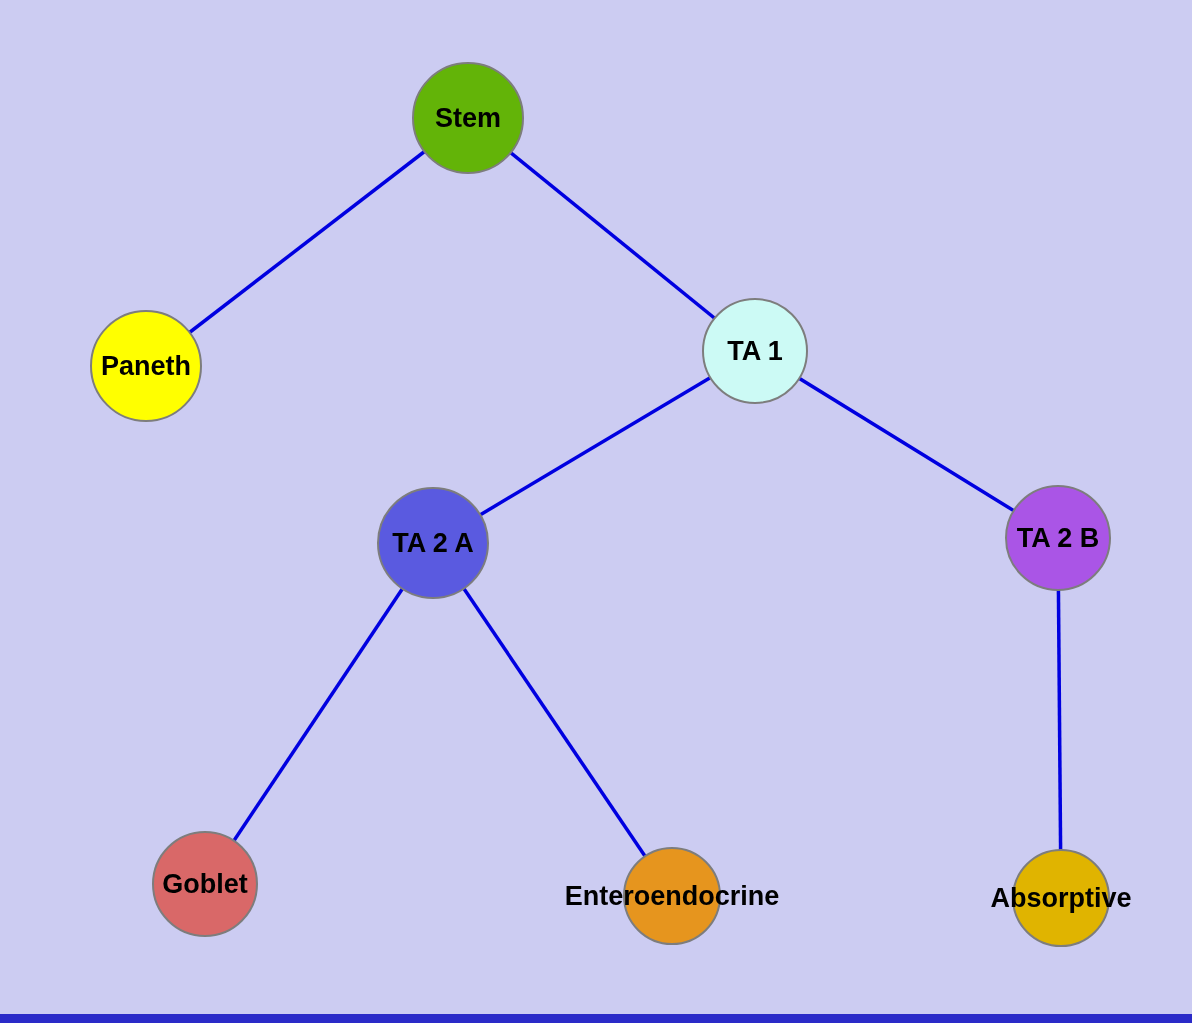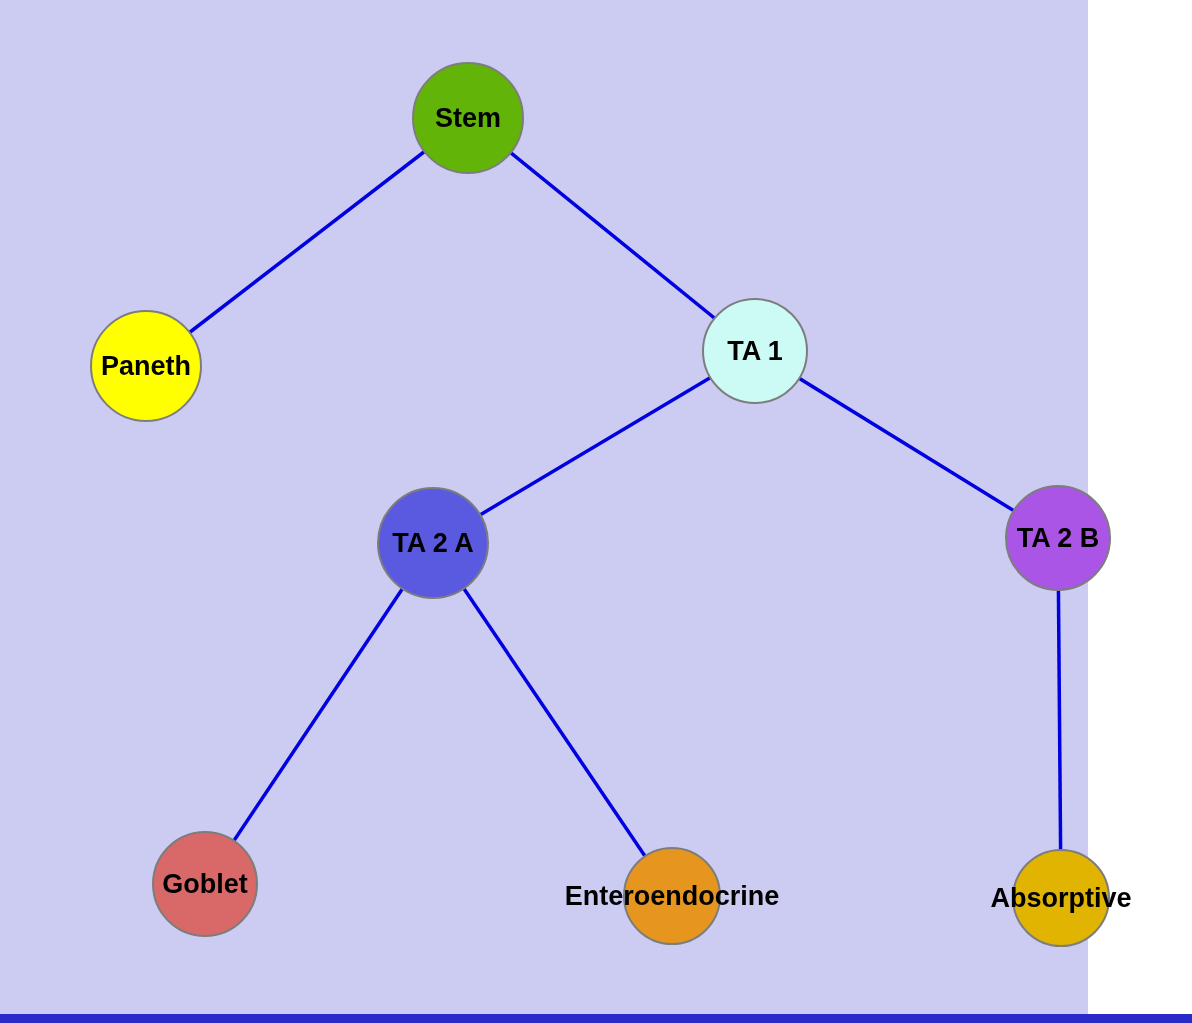--- a/index.html
+++ b/index.html
@@ -5,21 +5,21 @@
   html, body {
     margin: 0;
     padding: 0;
     width: 1192px;
     height: 1023px;
     overflow: hidden;
     font-family: "Liberation Sans", sans-serif;
   }
   .canvas {
     position: relative;
-    width: 1088px;
+    width: 1192px;
     height: 1023px;
   }
   .graph-svg {
     position: absolute;
     top: 0;
     left: 0;
   }
   .bottom-bar {
     position: absolute;
     left: 0;

